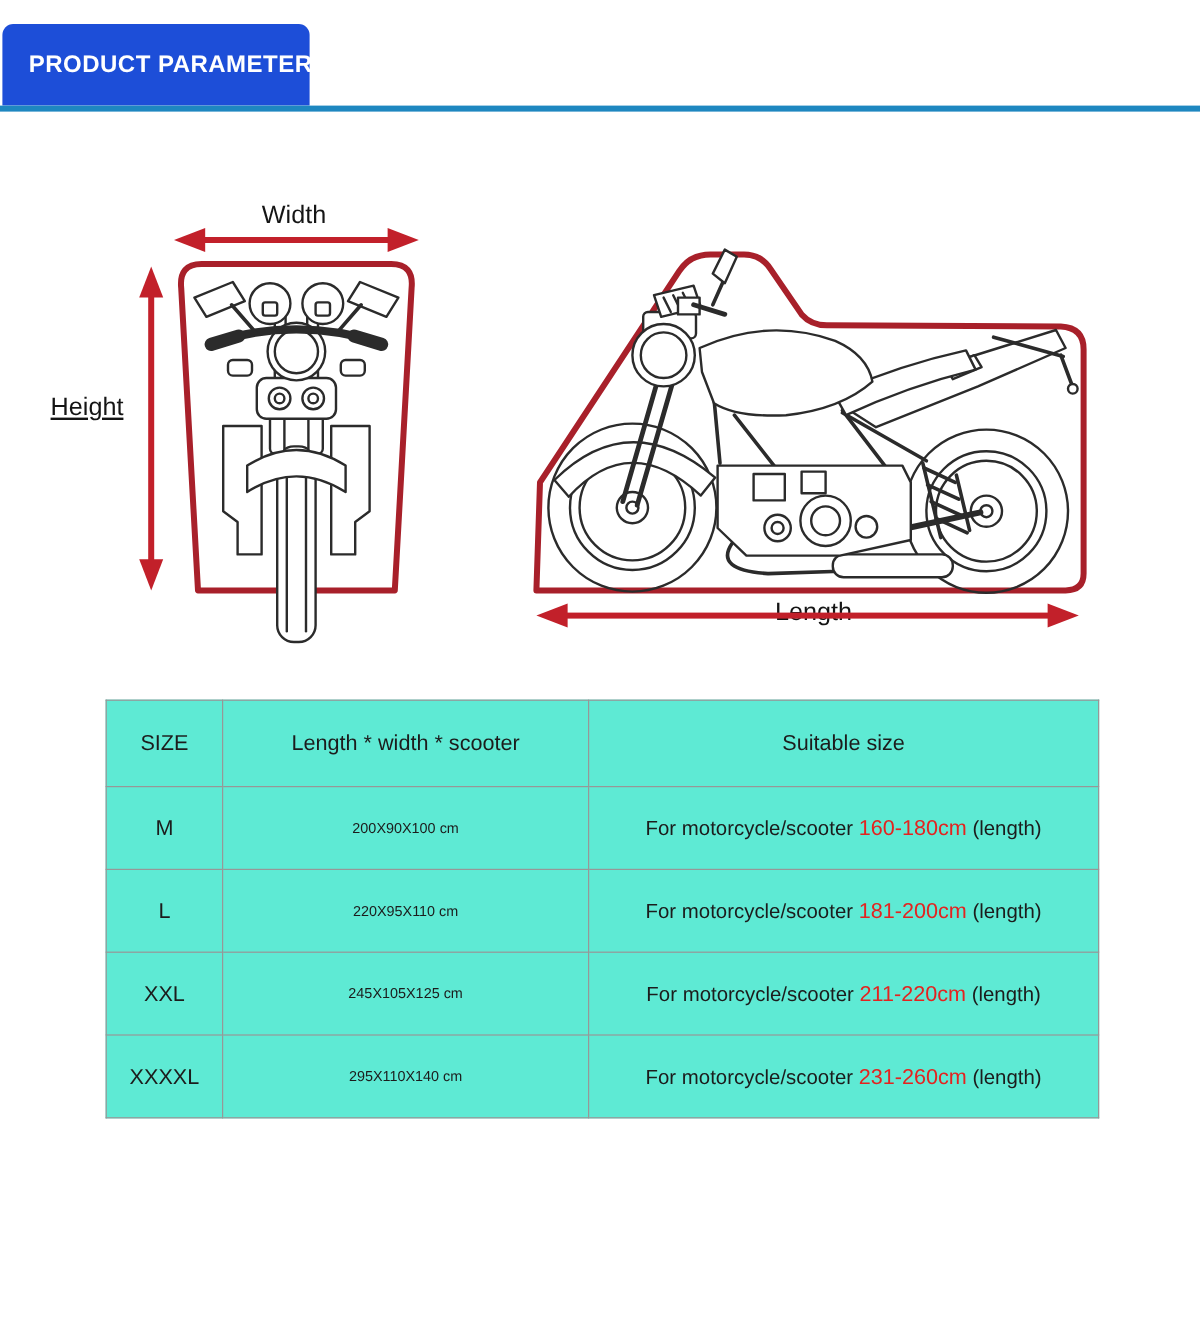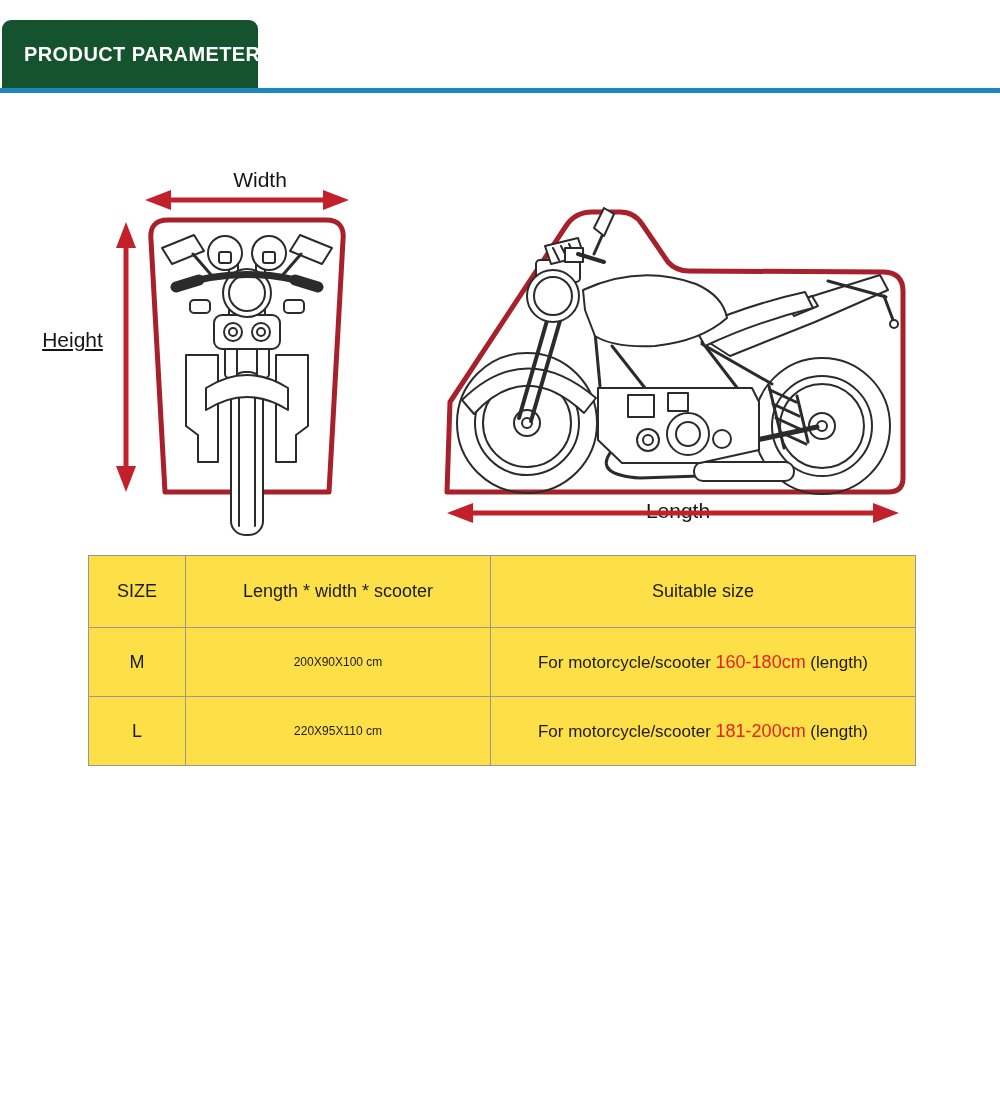--- a/index.html
+++ b/index.html
@@ -9,21 +9,21 @@
     height:1111px;
     background:#ffffff;
     font-family:"Liberation Sans", sans-serif;
     overflow:hidden;
   }
   
   .header-tab{
     position:absolute;
     left:2px; top:20px;
     width:256px; height:68px;
-    background:#14532d;
+    background:#1d4ed8;
     border-radius:9px 9px 0 0;
     display:flex; align-items:center;
   }
   .header-tab .title{
     color:#ffffff;
     font-size:20px;
     font-weight:bold;
     letter-spacing:.4px;
     padding-left:22px;
     white-space:nowrap;
@@ -35,32 +35,32 @@
     background:#1e87c0;
   }
   
   .dim-label{
     position:absolute;
     font-size:21px;
     color:#151515;
     text-align:center;
     white-space:nowrap;
   }
-  .label-width{ left:160px; top:168px; width:200px; }
+  .label-width{ left:145px; top:168px; width:200px; }
   .label-height{ left:25px;  top:328px; width:95px;text-decoration:underline;  }
   .label-length{ left:578px; top:499px; width:200px; }
   .diagram-svg{ position:absolute; left:0; top:150px; }
   
   table.size-table{
     position:absolute;
-    left:88px; top:555px;
+    left:88px; top:583px;
     width:827px;
     border-collapse:collapse;
     table-layout:fixed;
-    background:#fde047;
+    background:#5eead4;
   }
   table.size-table th, table.size-table td{
     border:1px solid #979797;
     text-align:center;
     vertical-align:middle;
     color:#1c1c1c;
     font-weight:normal;
     padding:0 4px;
   }
   table.size-table thead tr{ height:72px; }
@@ -249,16 +249,26 @@
       <tr>
         <td class="size-cell">M</td>
         <td class="dims-cell">200X90X100 cm</td>
         <td class="suit-cell"><span>For motorcycle/scooter </span><span class="range-red">160-180cm</span><span> (length)</span></td>
       </tr>
       <tr>
         <td class="size-cell">L</td>
         <td class="dims-cell">220X95X110 cm</td>
         <td class="suit-cell"><span>For motorcycle/scooter </span><span class="range-red">181-200cm</span><span> (length)</span></td>
       </tr>
+      <tr>
+        <td class="size-cell">XXL</td>
+        <td class="dims-cell">245X105X125 cm</td>
+        <td class="suit-cell"><span>For motorcycle/scooter </span><span class="range-red">211-220cm</span><span> (length)</span></td>
+      </tr>
+      <tr>
+        <td class="size-cell">XXXXL</td>
+        <td class="dims-cell">295X110X140 cm</td>
+        <td class="suit-cell"><span>For motorcycle/scooter </span><span class="range-red">231-260cm</span><span> (length)</span></td>
+      </tr>
     </tbody>
   </table>
 
 </div>
 
 </body></html>

